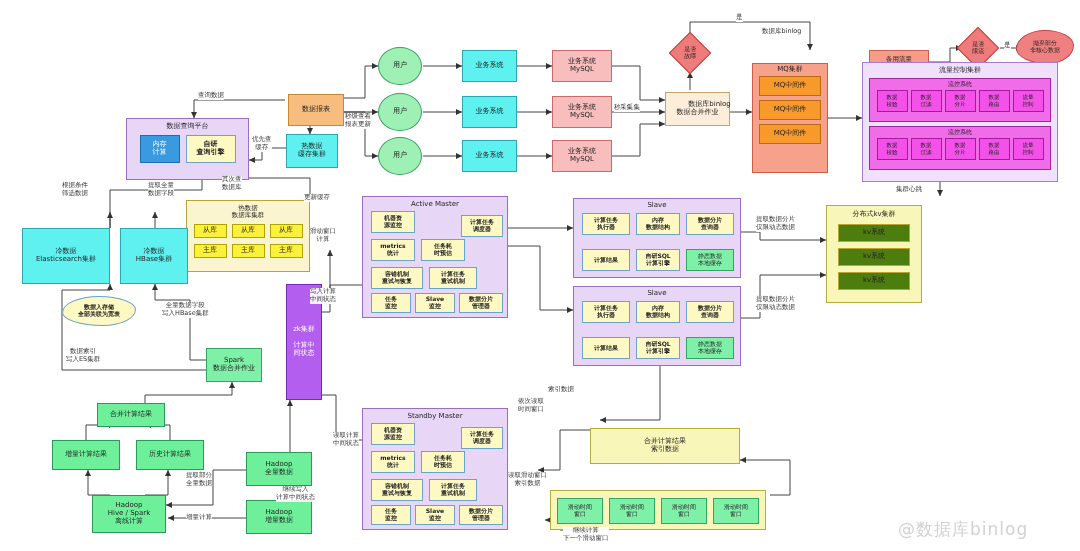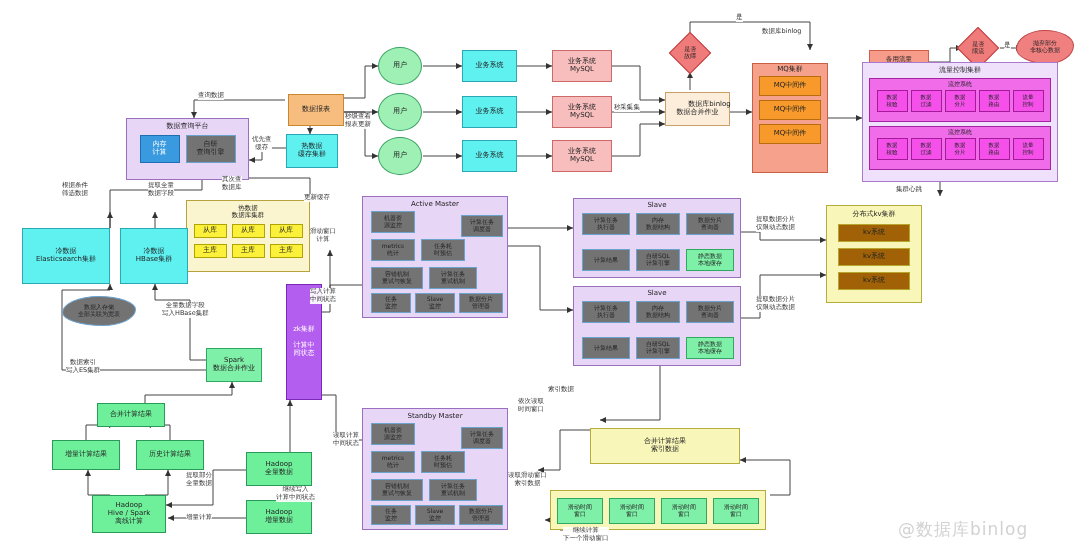--- a/index.html
+++ b/index.html
@@ -16,33 +16,33 @@
   svg.wires{position:absolute;left:0;top:0;width:1080px;height:551px;pointer-events:none;}
   .circ{border-radius:50%;}
   .dia{transform:rotate(45deg);}
   .dia>.dt{transform:rotate(-45deg);font-size:6px;line-height:1.1;}
   .cloud{border-radius:50% 50% 45% 55% / 55% 45% 55% 45%;}
   .wm{position:absolute;font-size:17px;color:#d2d2d2;letter-spacing:1px;}
   
   .c-purple{background:#e8d6f7;border-color:#9a6fc0;}
   .c-lpurple{background:#efe0fb;border-color:#a879cc;}
   .c-blue{background:#3a9ae0;border-color:#1c6fb0;color:#fff;}
-  .c-lblue{background:#737373;border-color:#6ba3cf;}
+  .c-lblue{background:#fef9c3;border-color:#6ba3cf;font-weight:bold;}
   .c-cyan{background:#5ff0f0;border-color:#2aa8b4;}
   .c-orange{background:#f6bd7f;border-color:#c8862f;}
   .c-lorange{background:#fdeedb;border-color:#c9a06a;}
   .c-red{background:#f8bdbd;border-color:#cc6a6a;}
   .c-salmon{background:#f79b8b;border-color:#cf5f4c;}
   .c-mqbox{background:#f5a18c;border-color:#c85f46;}
   .c-mqitem{background:#f79a2b;border-color:#b96c10;}
   .c-diamond{background:#ef7b7b;border-color:#c24141;}
   .c-cloudred{background:#f08080;border-color:#c04646;}
   .c-yellowgrp{background:#fbf5cf;border-color:#b9a23e;}
   .c-yellow{background:#fbf13a;border-color:#b0a400;}
-  .c-ykv{background:#a16207;border-color:#b8a62c;}
+  .c-ykv{background:#4d7c0f;border-color:#b8a62c;}
   .c-green{background:#7ff0a8;border-color:#2fa861;}
   .c-green2{background:#6ef09a;border-color:#2a9a58;}
   .c-greenlite{background:#9ef0b4;border-color:#3aa164;}
   .c-mag{background:#f551ea;border-color:#a41a9b;}
   .c-magbox{background:#f06ce8;border-color:#a224a0;}
   .c-violet{background:#b45ef0;border-color:#7a28b8;}
   .c-ltyellow{background:#f8f6b8;border-color:#b5ac3a;}
 </style>
 </head>
 <body>
@@ -731,21 +731,21 @@
     </div>
   <div class="lbl ml" style="left:756px;top:296px">
       <span style="display: block;">提取数据分片</span>
       <span style="display: block;">仅限动态数据</span>
     </div>
   <div class="lbl" style="left:896px;top:186px">集群心跳</div>
   <div class="lbl ml" style="left:162px;top:302px">
       <span style="display: block;">全量数据字段</span>
       <span style="display: block;">写入HBase集群</span>
     </div>
-  <div class="lbl ml" style="left:66px;top:359px">
+  <div class="lbl ml" style="left:66px;top:348px">
       <span style="display: block;">数据索引</span>
       <span style="display: block;">写入ES集群</span>
     </div>
   <div class="lbl ml" style="left:186px;top:472px">
       <span style="display: block;">提取部分</span>
       <span style="display: block;">全量数据</span>
     </div>
   <div class="lbl" style="left:186px;top:514px">增量计算</div>
   <div class="lbl ml" style="left:508px;top:472px">
       <span style="display: block;">读取滑动窗口</span>

